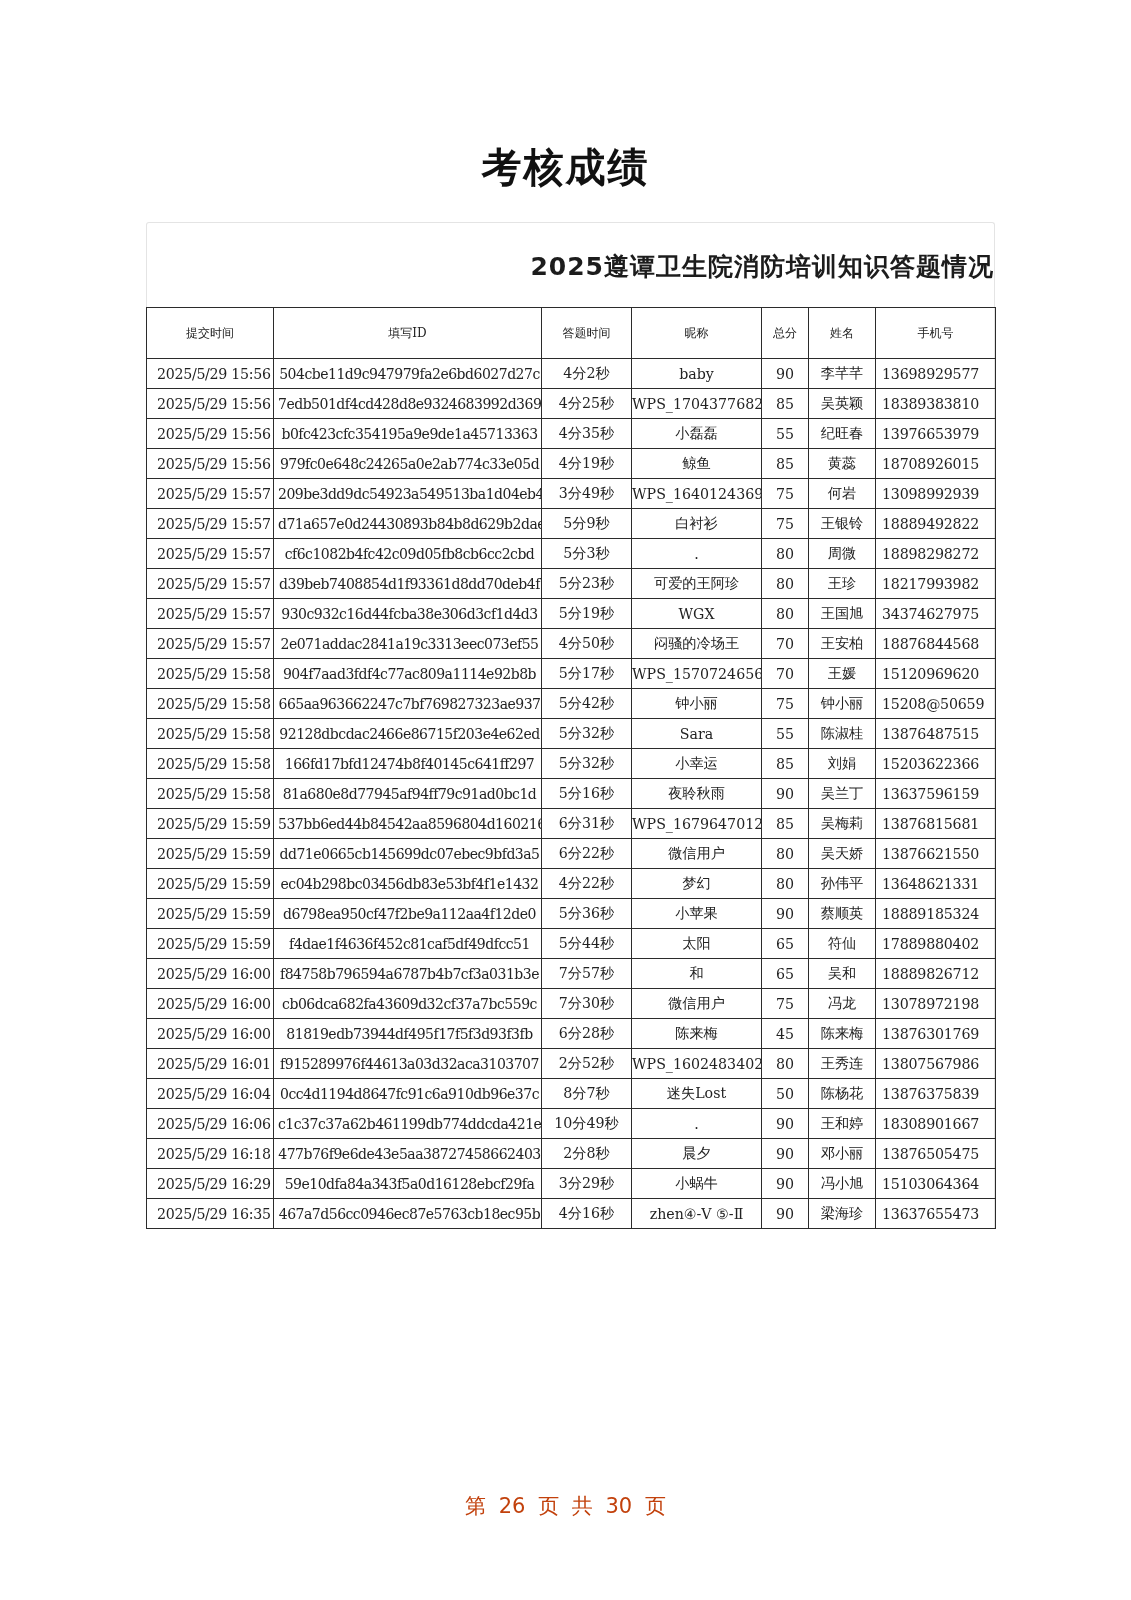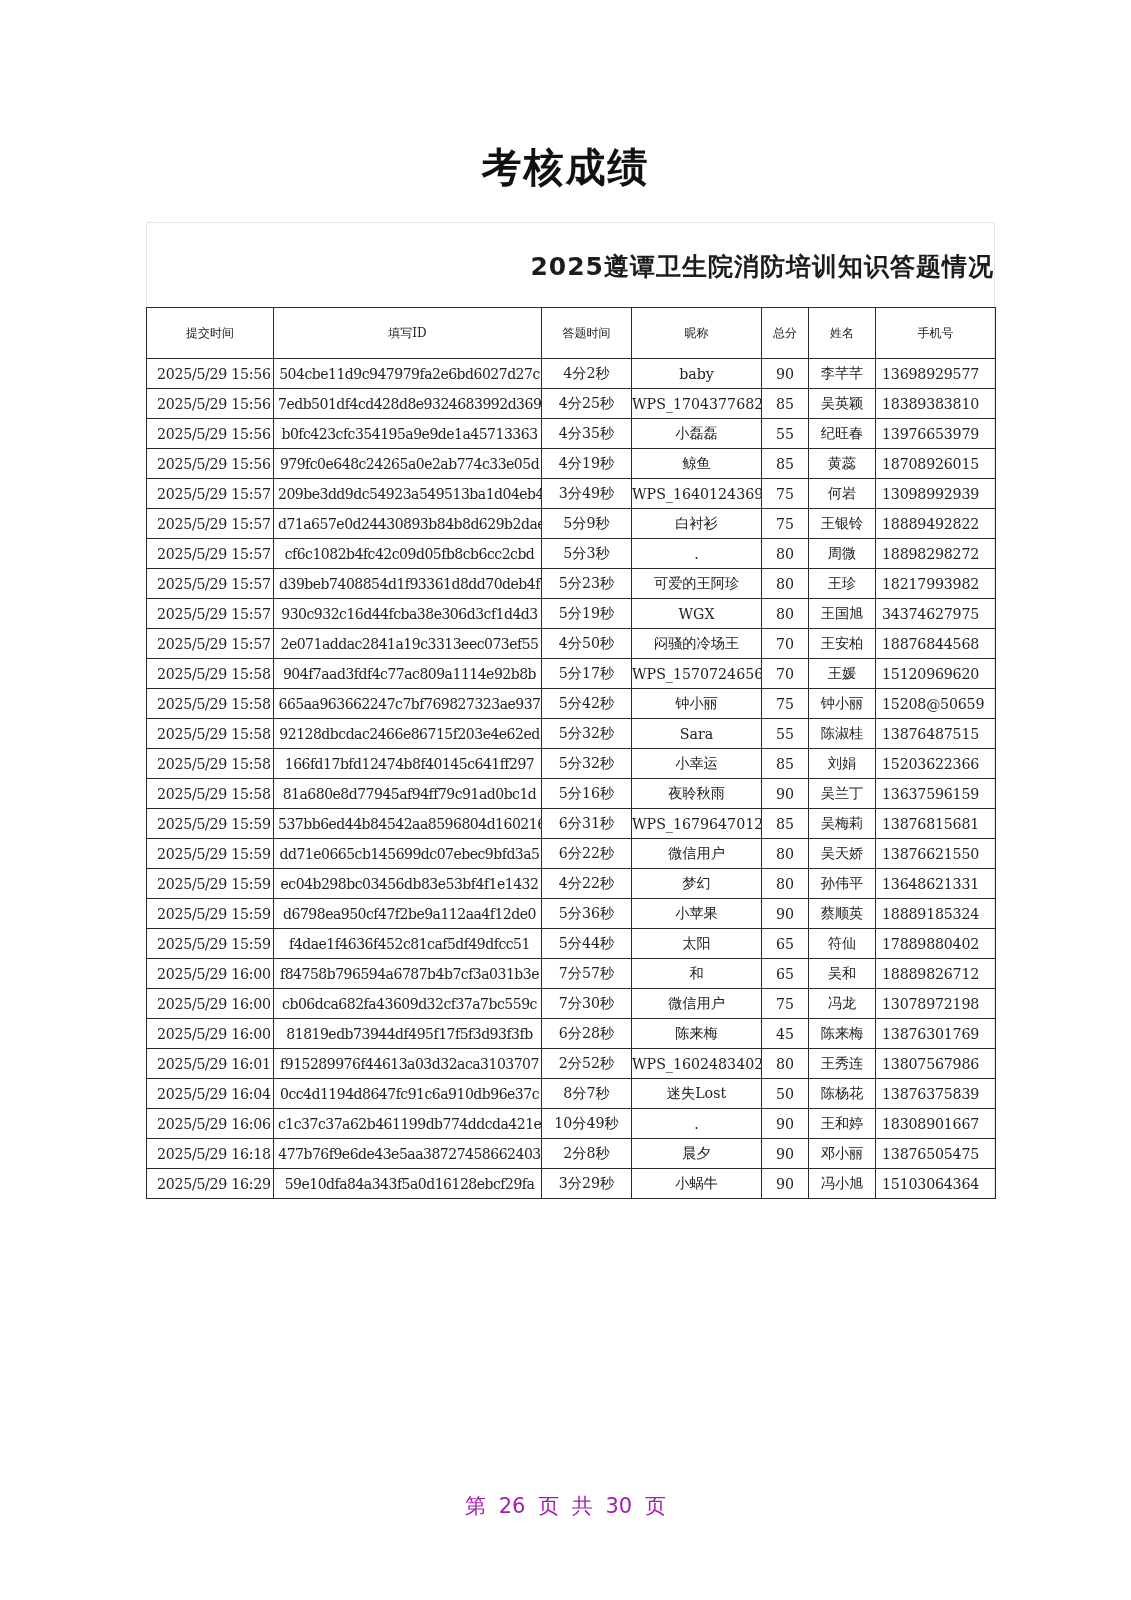--- a/index.html
+++ b/index.html
@@ -23,21 +23,21 @@
     border: 1.3px solid #2b2b2b; text-align: center; white-space: nowrap; overflow: hidden;
     padding: 0; font-weight: normal; color: #222;
   }
   th { height: 50px; font-size: 12px; font-family: "DejaVu Serif", "Liberation Serif", serif; }
   td { height: 29px; font-size: 14.2px; }
   td.c-time { text-align: left; padding-left: 10px; letter-spacing: -0.3px; }
   td.c-id { text-align: center; padding-left: 4px; letter-spacing: -0.5px; font-size: 14px; }
   td.c-phone { text-align: left; padding-left: 6px; letter-spacing: -0.2px; }
   .footer {
     position: absolute; left: 0; width: 1131px; top: 1492px; text-align: center;
-    font-family: "DejaVu Sans", "Liberation Sans", sans-serif; font-size: 21px; color: #a21caf;
+    font-family: "DejaVu Sans", "Liberation Sans", sans-serif; font-size: 21px; color: #c2410c;
     word-spacing: 6px;
   }
 </style>
 </head>
 <body>
 
 <div class="page-title">考核成绩</div>
 
 <div class="sheet">
   <div class="sheet-title">2025遵谭卫生院消防培训知识答题情况</div>
@@ -308,17 +308,26 @@
         </tr>
         <tr>
           <td class="c-time">2025/5/29  16:29</td>
           <td class="c-id">59e10dfa84a343f5a0d16128ebcf29fa</td>
           <td class="c-dur">3分29秒</td>
           <td class="c-nick">小蜗牛</td>
           <td class="c-score">90</td>
           <td class="c-name">冯小旭</td>
           <td class="c-phone">15103064364</td>
         </tr>
+        <tr>
+          <td class="c-time">2025/5/29  16:35</td>
+          <td class="c-id">467a7d56cc0946ec87e5763cb18ec95b</td>
+          <td class="c-dur">4分16秒</td>
+          <td class="c-nick">zhen④-Ⅴ ⑤-Ⅱ</td>
+          <td class="c-score">90</td>
+          <td class="c-name">梁海珍</td>
+          <td class="c-phone">13637655473</td>
+        </tr>
       </tbody>
   </table>
 </div>
 
 <div class="footer">第 26 页 共 30 页</div>
 
 </body></html>

